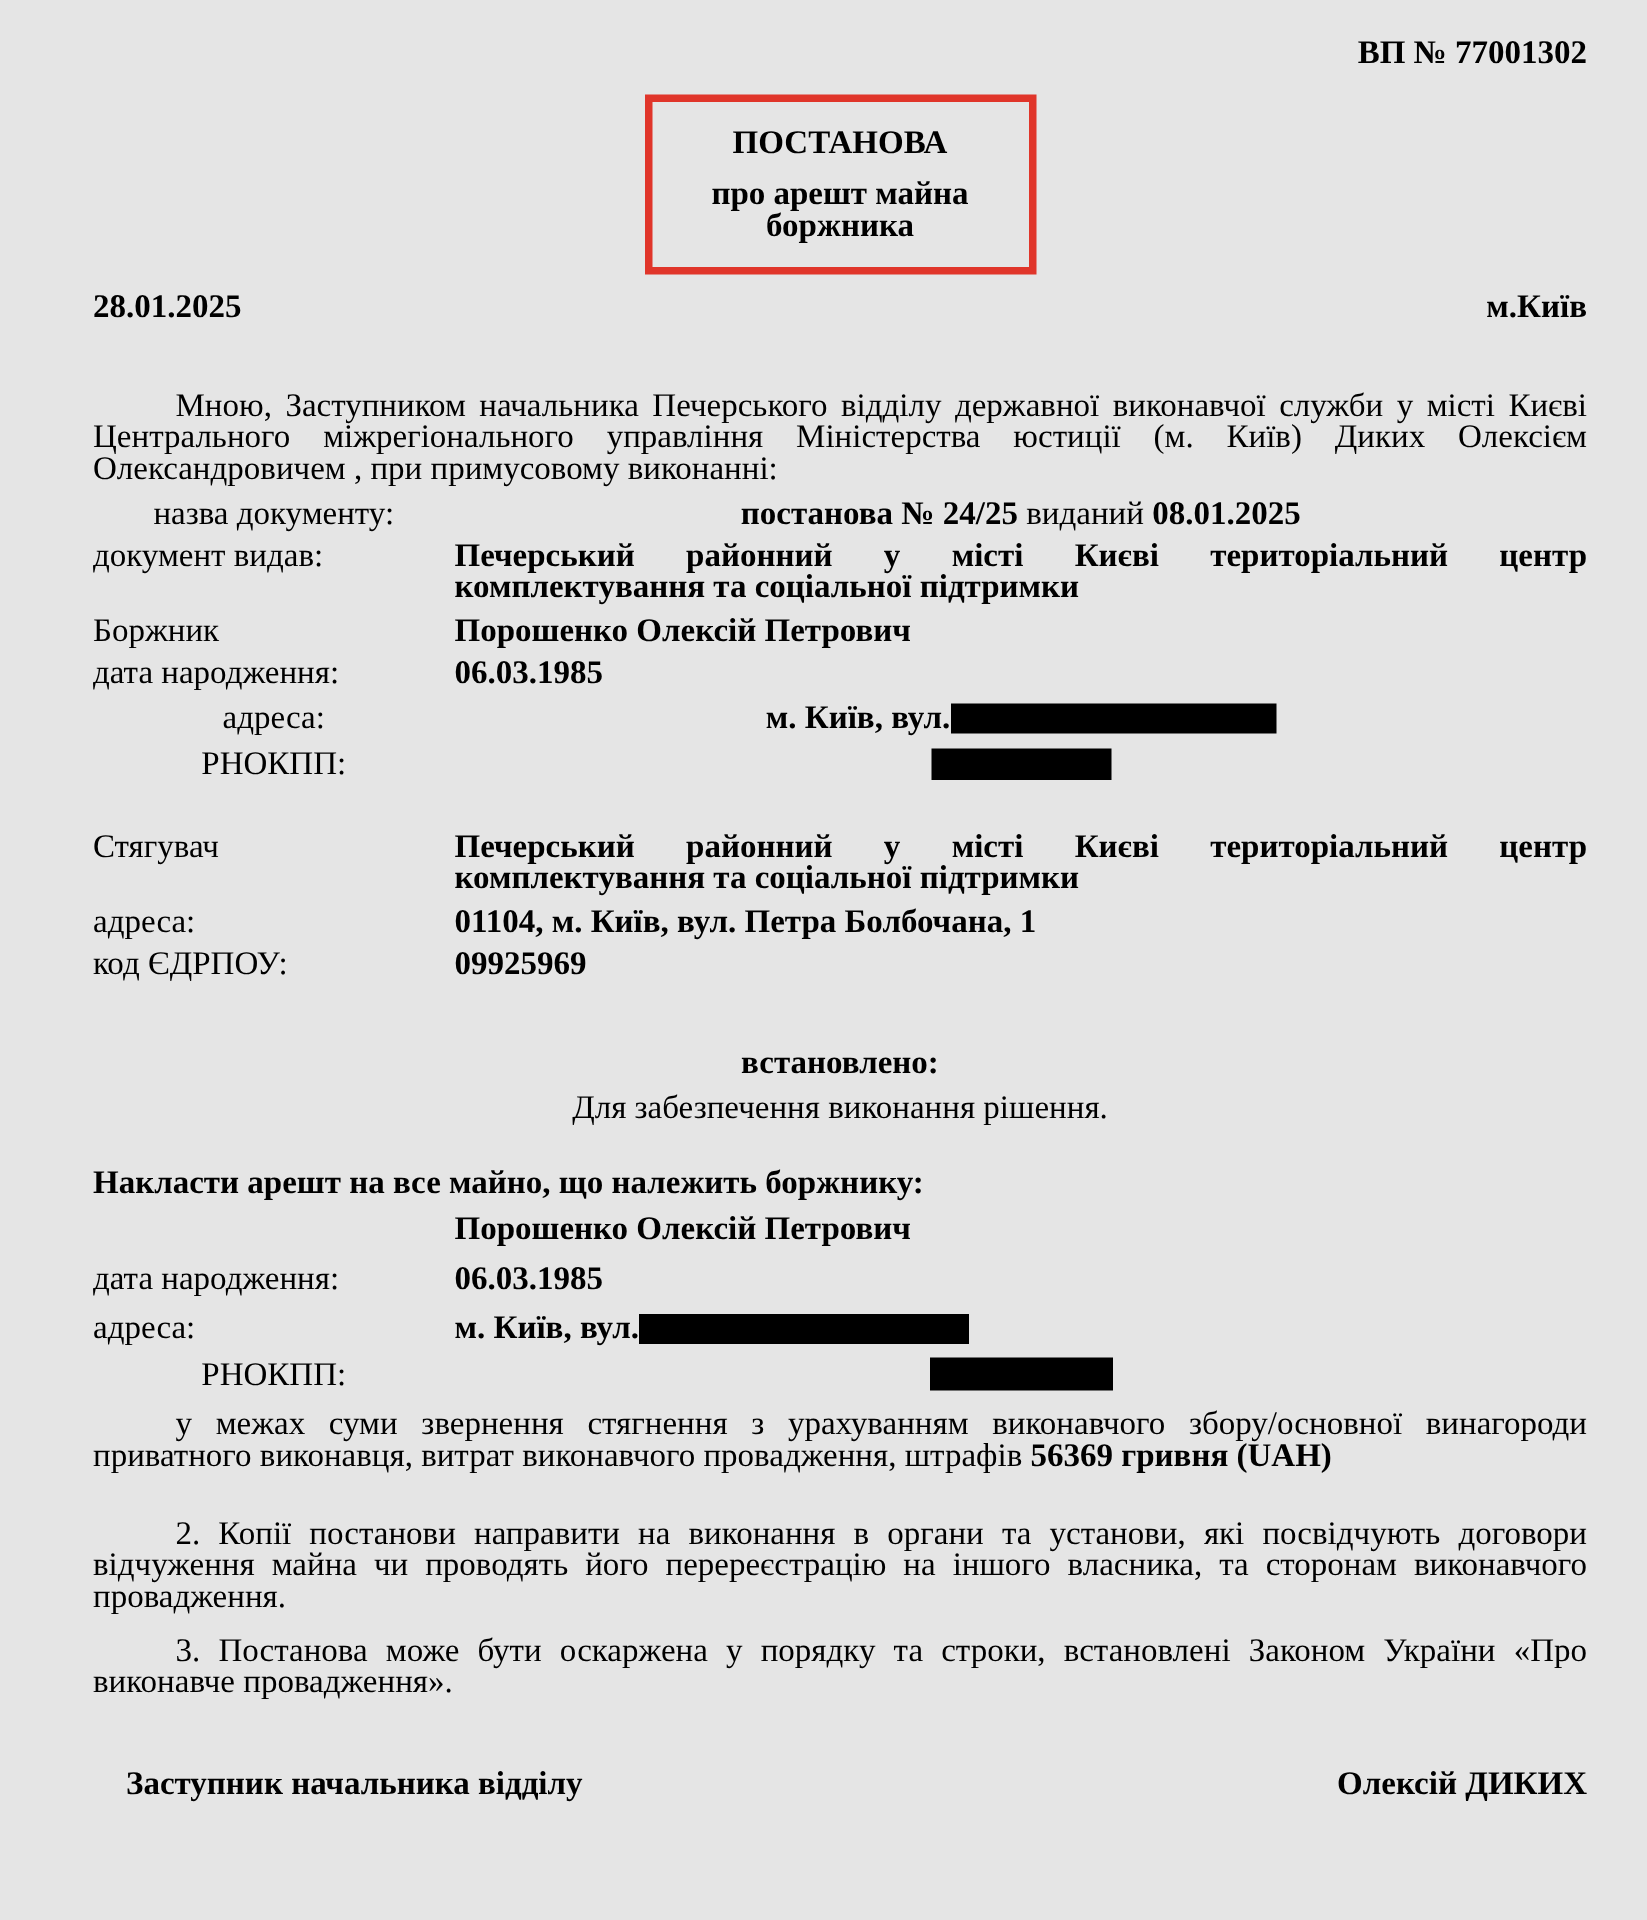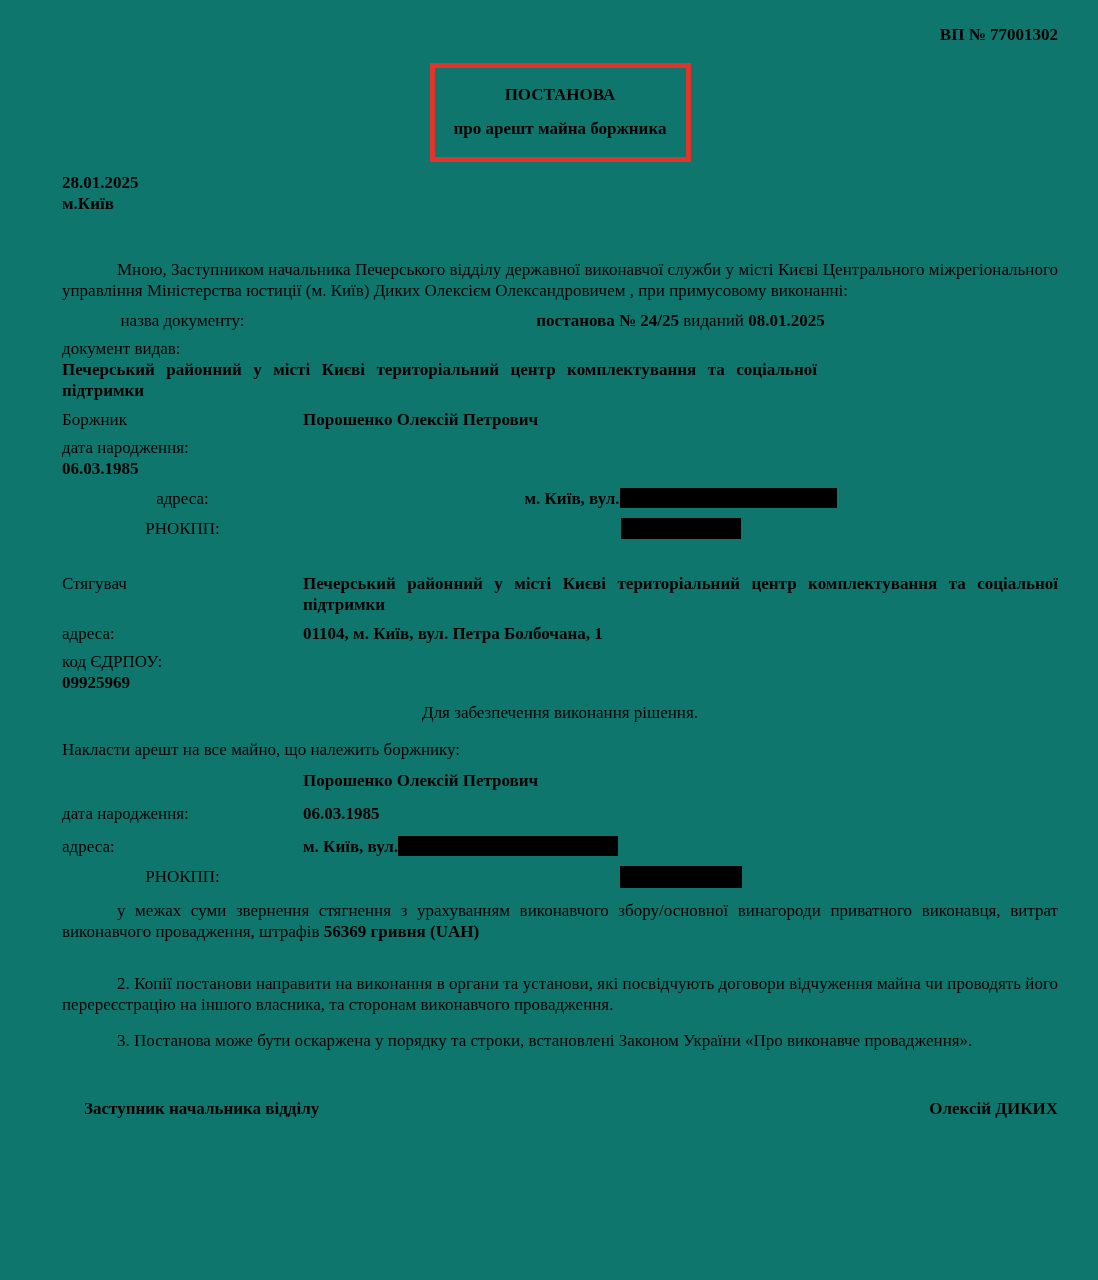--- a/index.html
+++ b/index.html
@@ -1,55 +1,55 @@
 <!DOCTYPE html>
 <html><head>
 <meta charset="utf-8">
 <style>
   :root { --red: #e0352a; --ink: #000; }
   html, body { margin: 0; padding: 0; background: #fff; }
   .page {
     width: 1098px; height: 1280px; box-sizing: border-box;
-    background: #0f766e; color: var(--ink);
+    background: #e5e5e5; color: var(--ink);
     font-family: "Liberation Serif", "DejaVu Serif", serif;
-    font-size: 17px; line-height: 21px;
+    font-size: 22px; line-height: 21px;
     padding: 16px 40px 0 62px; overflow: hidden; position: relative;
   }
   .case-number { text-align: right; font-weight: bold; margin-top: 8px; }
   .title-box {
     width: 243px; margin: 18px auto 0; border: 5px solid var(--red);
     text-align: center; padding: 16px 4px 18px;
   }
   .title-line1 { font-weight: bold; }
   .title-line2 { font-weight: bold; margin-top: 13px; }
-  .date-row { display: flex; justify-content: space-between; font-weight: bold; margin-top: 10px; flex-direction: column; }
+  .date-row { display: flex; justify-content: space-between; font-weight: bold; margin-top: 10px; }
   .intro { margin: 45px 0 0; text-indent: 55px; text-align: justify; }
   .row { display: flex; }
   .row-label { width: 241px; flex-shrink: 0; }
   .row-value { width: 755px; }
   .bold { font-weight: bold; }
   .justify { text-align: justify; }
   .red-underline {
     border-bottom: 4px solid var(--red); padding-bottom: 1px;
     text-align: justify; text-align-last: justify;
   }
   .bar { display: inline-block; background: #000; vertical-align: -4px; }
   .bar-addr1 { width: 217px; height: 20px; }
   .bar-rnokpp1 { width: 120px; height: 21px; }
   .bar-addr2 { width: 220px; height: 20px; }
   .bar-rnokpp2 { width: 122px; height: 22px; }
   .center-heading { text-align: center; font-weight: bold; }
   .para { margin: 0; text-indent: 55px; text-align: justify; }
   .para-noindent { margin: 0; }
   .sig-row { display: flex; justify-content: space-between; font-weight: bold; margin-left: 22px; }
   
-  .mt7 { margin-top: 7px; flex-direction: column; } .mt8 { margin-top: 8px; } .mt9 { margin-top: 9px; text-align: center; }
+  .mt7 { margin-top: 7px; } .mt8 { margin-top: 8px; } .mt9 { margin-top: 9px; text-align: center; }
   .mt10 { margin-top: 10px; } .mt11 { margin-top: 11px; font-family: Liberation Serif, serif; } .mt12 { margin-top: 12px; }
   .mt15 { margin-top: 15px; } .mt16 { margin-top: 16px; } .mt31 { margin-top: 31px; }
-  .mt33 { margin-top: 33px; } .mt35 { margin-top: 16px; } .mt37 { margin-top: 37px; }
+  .mt33 { margin-top: 33px; } .mt35 { margin-top: 29px; font-weight: bold; } .mt37 { margin-top: 37px; }
   .mt45 { margin-top: 45px; } .mt47 { margin-top: 47px; }
 </style>
 </head>
 <body>
 
 <div class="page">
 
   <div class="case-number">ВП № 77001302</div>
 
   <div class="title-box">
@@ -103,20 +103,21 @@
   <div class="row mt8">
     <div class="row-label">адреса:</div>
     <div class="row-value bold">01104, м. Київ, вул. Петра Болбочана, 1</div>
   </div>
 
   <div class="row mt7">
     <div class="row-label">код ЄДРПОУ:</div>
     <div class="row-value bold">09925969</div>
   </div>
 
+  <div class="center-heading mt45">встановлено:</div>
 
   <p class="para-noindent mt9">Для забезпечення виконання рішення.</p>
 
 
 
   <p class="para-noindent mt35">Накласти арешт на все майно, що належить боржнику:</p>
 
   <div class="row mt10">
     <div class="row-label"></div>
     <div class="row-value bold">Порошенко Олексій Петрович</div>

